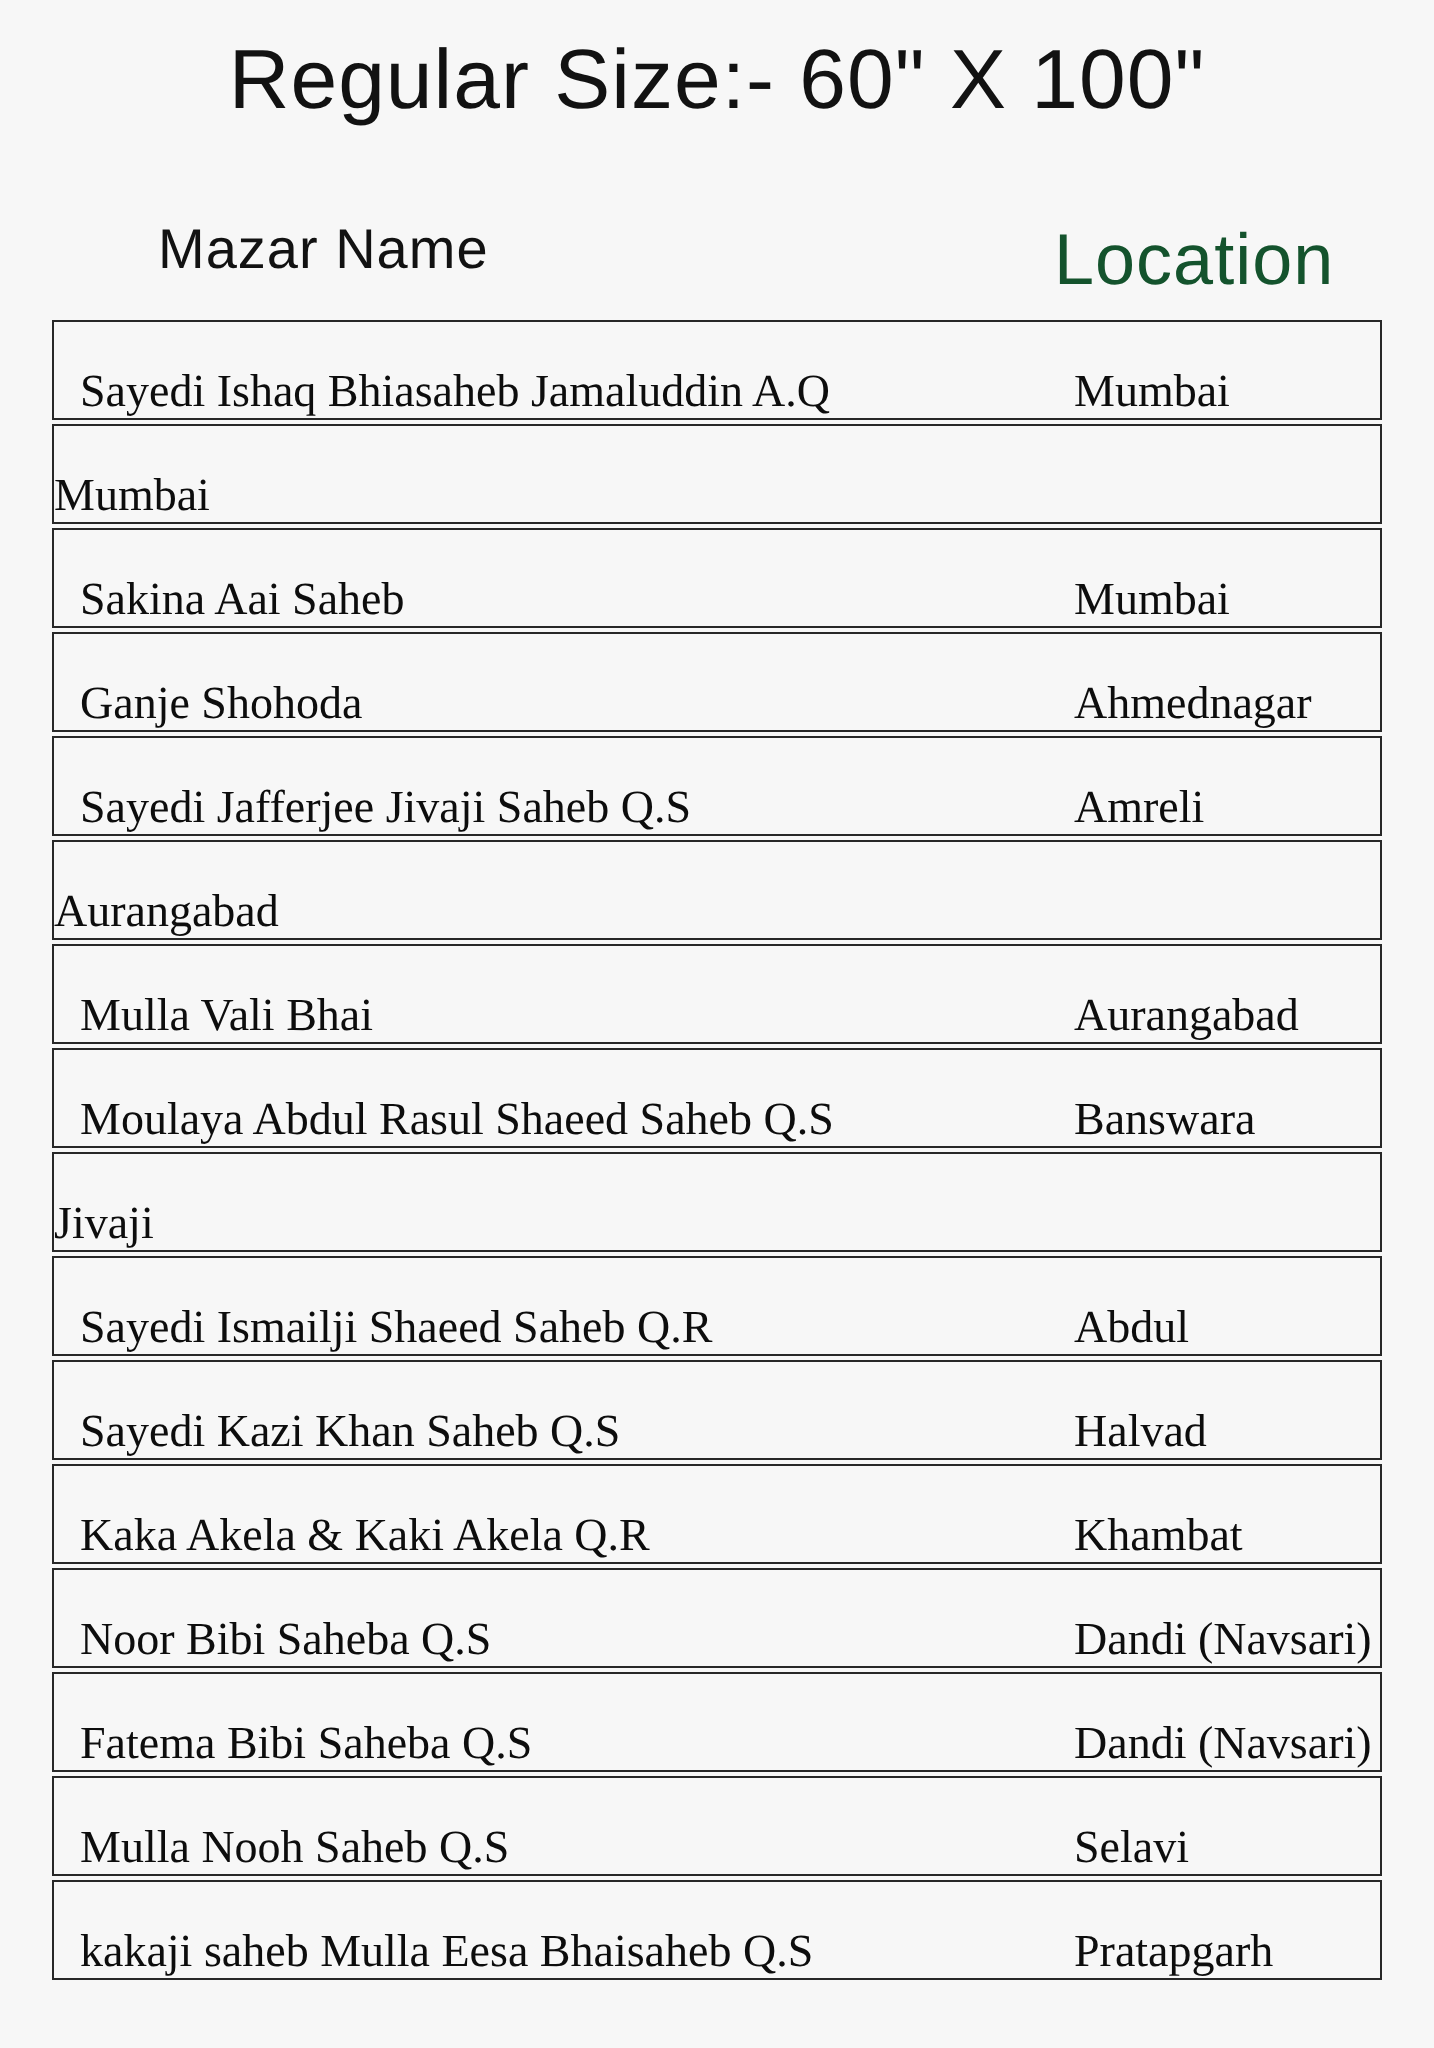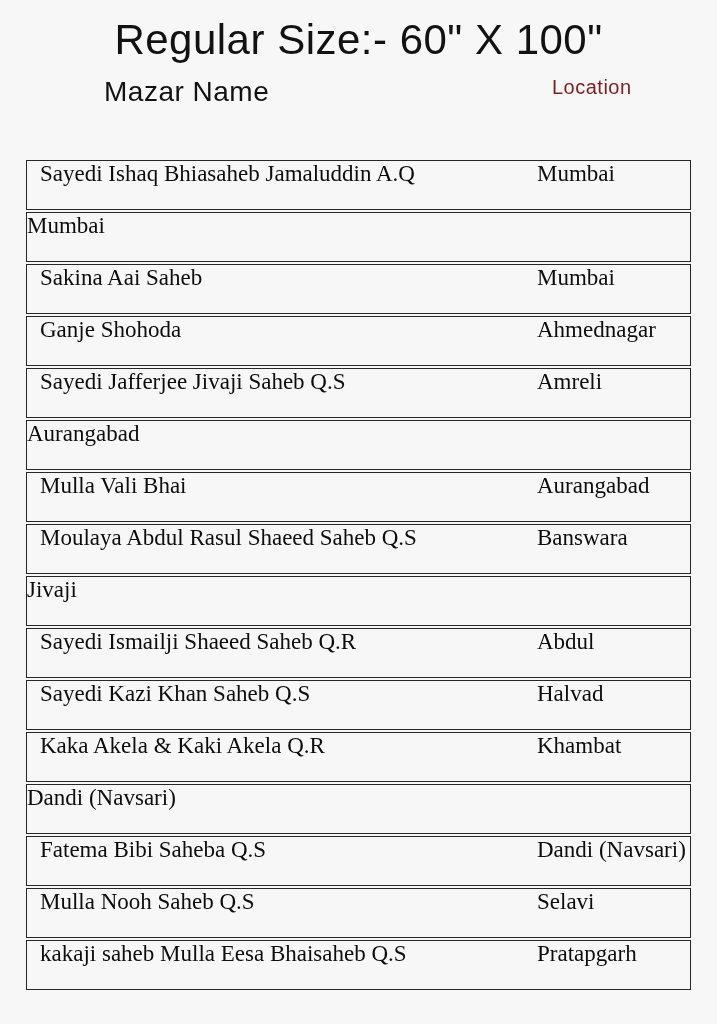--- a/index.html
+++ b/index.html
@@ -21,56 +21,55 @@
     left: 0;
     right: 0;
     text-align: center;
     font-size: 42px;
     font-weight: 500;
     letter-spacing: 0.5px;
     color: #121212;
   }
   .headers {
     position: absolute;
-    top: 76px;
+    top: 109px;
     left: 0;
     right: 0;
     height: 36px;
-    margin-left: 25px;
   }
   .header-name {
     position: absolute;
     left: 79px;
     font-size: 28px;
     font-weight: 500;
     letter-spacing: 0.5px;
     color: #121212;
   }
   .header-location {
     position: absolute;
     left: 527px;
-    font-size: 20px;
+    font-size: 36px;
     font-weight: 500;
     letter-spacing: 0.5px;
-    color: #7f1d1d;
+    color: #14532d;
   }
   .mazar-table {
     position: absolute;
     top: 160px;
     left: 26px;
     width: 665px;
   }
   .mazar-row {
     box-sizing: border-box;
     height: 49.5px;
     margin-bottom: 2.5px;
     border: 1.5px solid #272727;
     background: #f7f7f7;
     display: flex;
-    align-items: flex-start;
+    align-items: flex-end;
     font-family: "Liberation Serif", serif;
     font-size: 23px;
     color: #0d0d0d;
   }
   .cell-name {
     flex: 1;
     padding-left: 13px;
     white-space: nowrap;
     overflow: hidden;
   }
@@ -144,20 +143,21 @@
       <div class="cell-name">Sayedi Kazi Khan Saheb Q.S</div>
       <div class="cell-location">Halvad</div>
     </div>
 
     <div class="mazar-row">
       <div class="cell-name">Kaka Akela &amp; Kaki Akela Q.R</div>
       <div class="cell-location">Khambat</div>
     </div>
 
     <div class="mazar-row">
+      <div class="cell-name">Noor Bibi Saheba Q.S</div>
       <div class="cell-location">Dandi (Navsari)</div>
     </div>
 
     <div class="mazar-row">
       <div class="cell-name">Fatema Bibi Saheba Q.S</div>
       <div class="cell-location">Dandi (Navsari)</div>
     </div>
 
     <div class="mazar-row">
       <div class="cell-name">Mulla Nooh Saheb Q.S</div>

